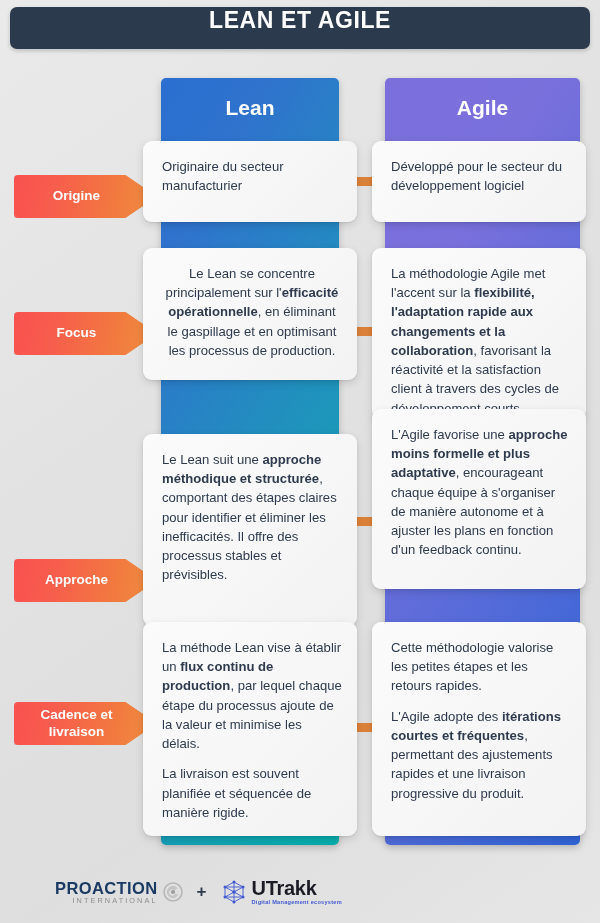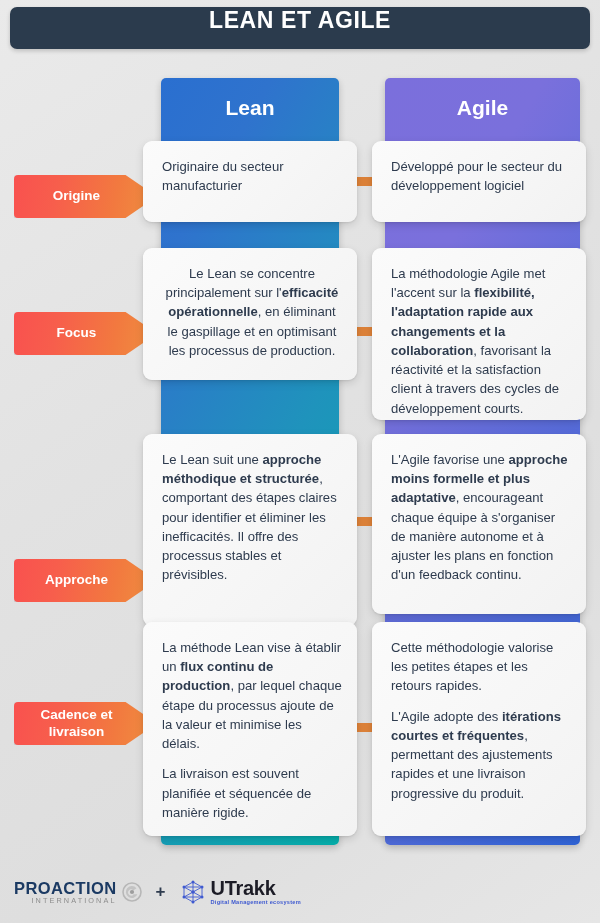--- a/index.html
+++ b/index.html
@@ -128,21 +128,21 @@
     display: flex;
     align-items: center;
     gap: 14px;
     padding-left: 14px;
   }
   .logo-proaction {
     display: flex;
     align-items: center;
     gap: 5px;
   }
-  .logo-proaction-text { line-height: 1; }
+  .logo-proaction-text { line-height: 1; margin-left: 41px; }
   .logo-proaction-main {
     color: #1b3a63;
     font-size: 16.5px;
     font-weight: bold;
     letter-spacing: 0.4px;
   }
   .logo-proaction-sub {
     color: #8c8c8c;
     font-size: 7.3px;
     letter-spacing: 2.1px;
@@ -204,21 +204,21 @@
       <p><span>Le Lean se concentre principalement sur l'</span><b>efficacité opérationnelle</b><span>, en éliminant le gaspillage et en optimisant les processus de production.</span></p>
     </div>
     <div class="card agile" style="top: 248px; height: 172px;">
       <p><span>La méthodologie Agile met l'accent sur la </span><b>flexibilité, l'adaptation rapide aux changements et la collaboration</b><span>, favorisant la réactivité et la satisfaction client à travers des cycles de développement courts.</span></p>
     </div>
     <div class="row-label" style="top: 518px; margin-top: 41px;">Approche</div>
     <div class="connector" style="top: 517px;"></div>
     <div class="card lean" style="top: 434px; height: 192px;">
       <p><span>Le Lean suit une </span><b>approche méthodique et structurée</b><span>, comportant des étapes claires pour identifier et éliminer les inefficacités. Il offre des processus stables et prévisibles.</span></p>
     </div>
-    <div class="card agile" style="top: 434px; height: 180px;">
+    <div class="card agile" style="top: 409px; height: 180px;">
       <p><span>L'Agile favorise une </span><b>approche moins formelle et plus adaptative</b><span>, encourageant chaque équipe à s'organiser de manière autonome et à ajuster les plans en fonction d'un feedback continu.</span></p>
     </div>
     <div class="row-label" style="top: 702px;">Cadence et livraison</div>
     <div class="connector" style="top: 723px;"></div>
     <div class="card lean" style="top: 622px; height: 214px;">
       <p><span>La méthode Lean vise à établir un </span><b>flux continu de production</b><span>, par lequel chaque étape du processus ajoute de la valeur et minimise les délais.</span></p>
       <p><span>La livraison est souvent planifiée et séquencée de manière rigide.</span></p>
     </div>
     <div class="card agile" style="top: 622px; height: 214px;">
       <p><span>Cette méthodologie valorise les petites étapes et les retours rapides.</span></p>

